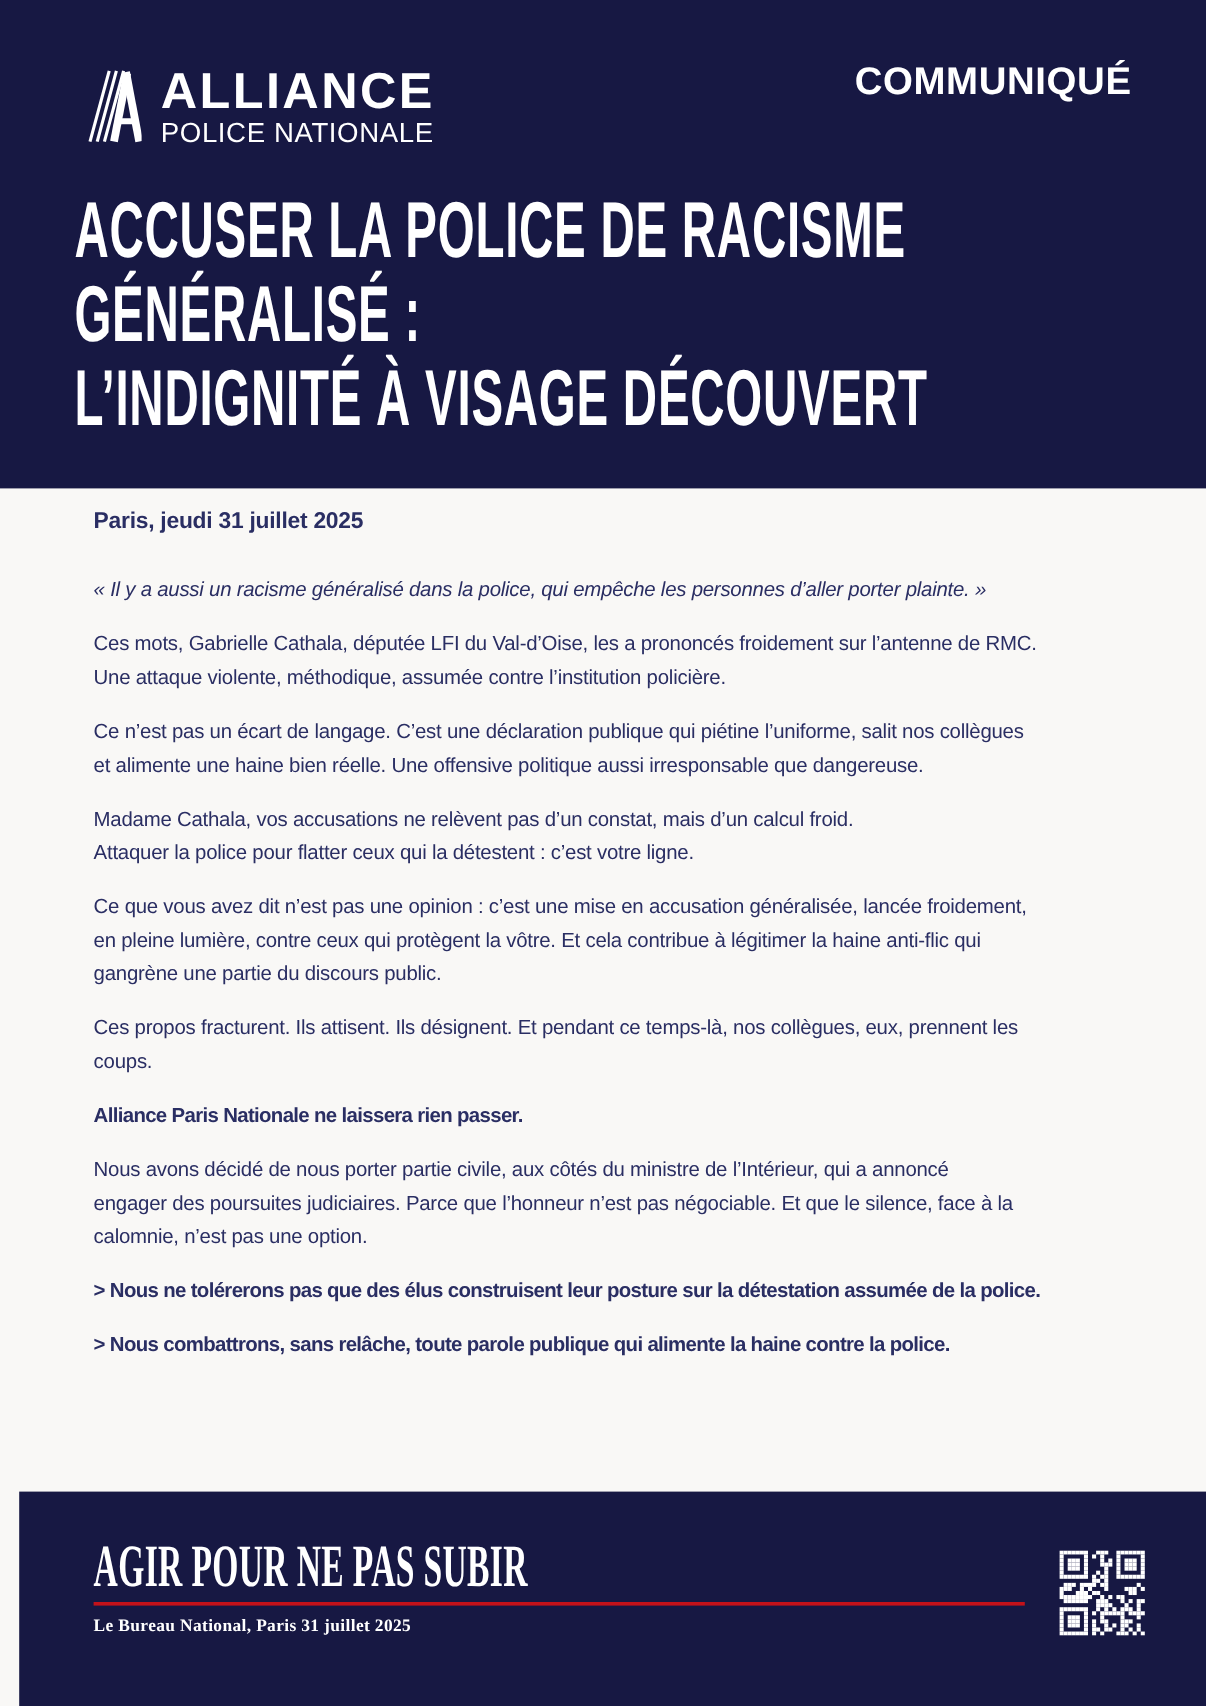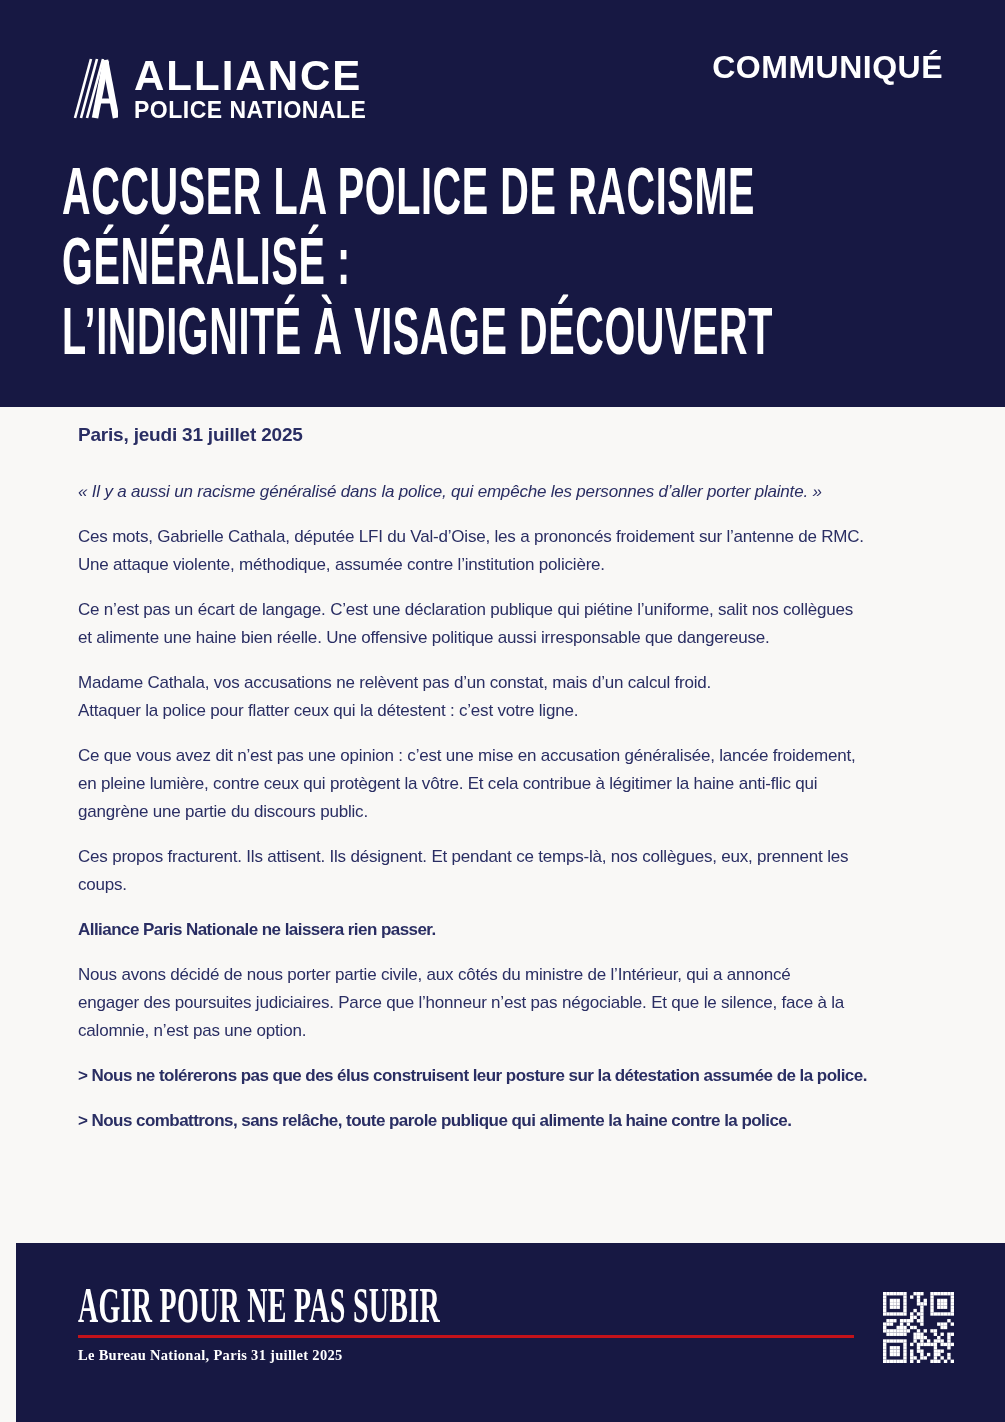--- a/index.html
+++ b/index.html
@@ -26,21 +26,21 @@
   }
   .brand{
     position:absolute;left:72px;top:56px;
     display:flex;align-items:flex-start;gap:16px;color:var(--white);
   }
   .brand svg{width:46px;height:64px;display:block;}
   .brand-name{
     font-size:42px;font-weight:bold;letter-spacing:2px;line-height:40px;
   }
   .brand-sub{
-    font-size:23px;font-weight:bold;letter-spacing:0.5px;line-height:26px;margin-top:1px;
+    font-size:23px;font-weight:normal;letter-spacing:0.5px;line-height:26px;margin-top:1px;
   }
   .kicker{
     position:absolute;right:62px;top:50px;
     text-align:right;color:var(--white);
     font-size:32px;font-weight:bold;line-height:34px;letter-spacing:0.5px;
     white-space:nowrap;
   }
   .headline{
     position:absolute;left:62px;top:156px;
     color:var(--white);

